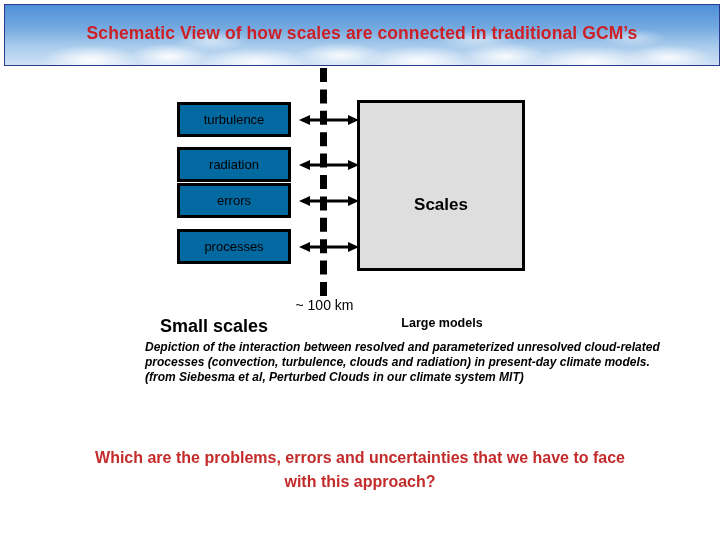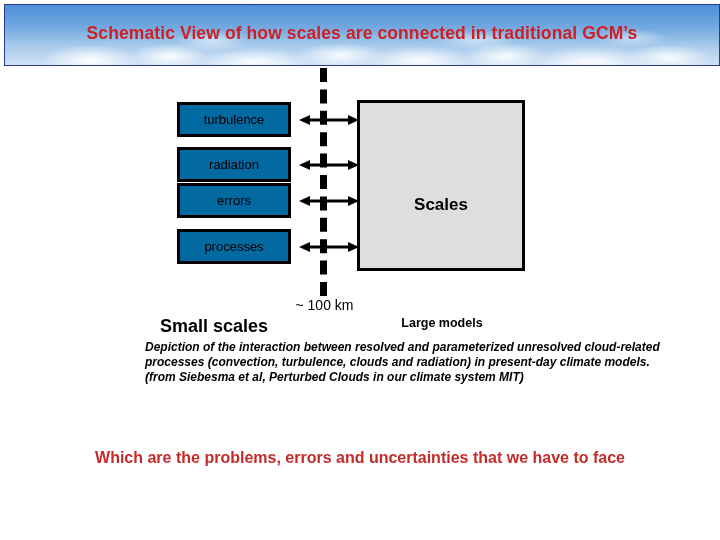--- a/index.html
+++ b/index.html
@@ -236,13 +236,14 @@
 </div>
 
 <div class="km-label">~ 100 km</div>
 <div class="small-scales">Small scales</div>
 <div class="large-scales">Large models</div>
 
 <div class="caption">Depiction of the interaction between resolved and parameterized unresolved cloud-related processes (convection, turbulence, clouds and radiation) in present-day climate models. (from Siebesma et al, Perturbed Clouds in our climate system MIT)</div>
 
 <div class="question">
   <div>Which are the problems, errors and uncertainties that we have to face</div>
+  <div>with this approach?</div>
 </div>
 
 </body></html>

